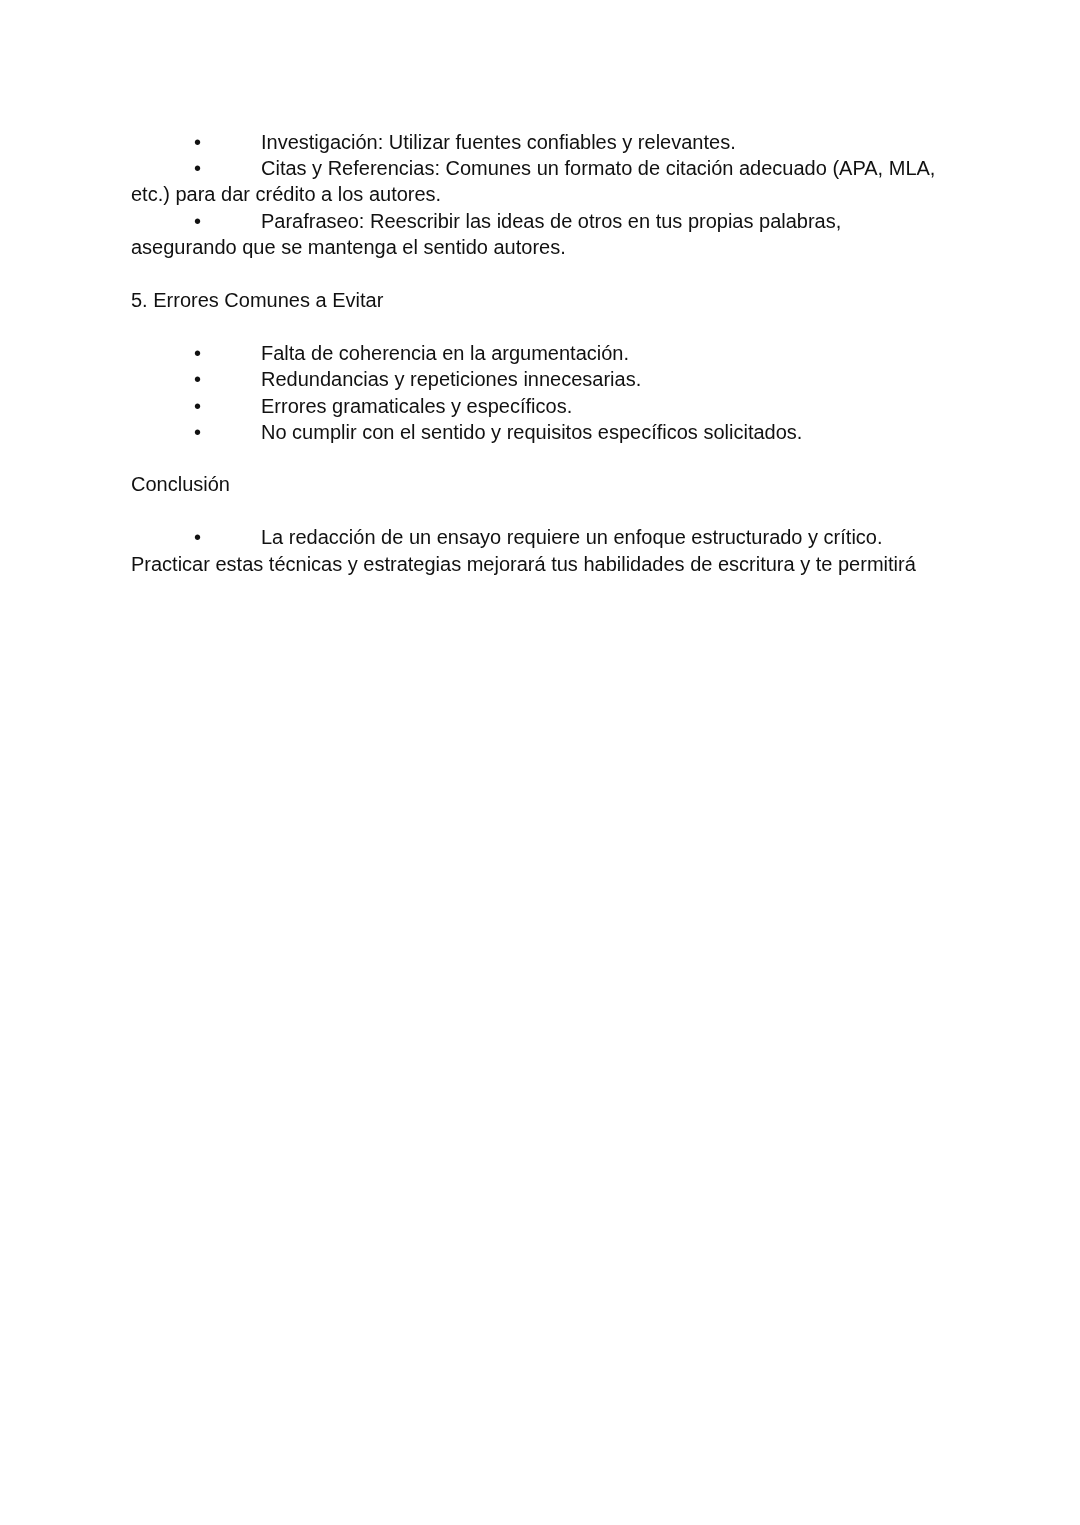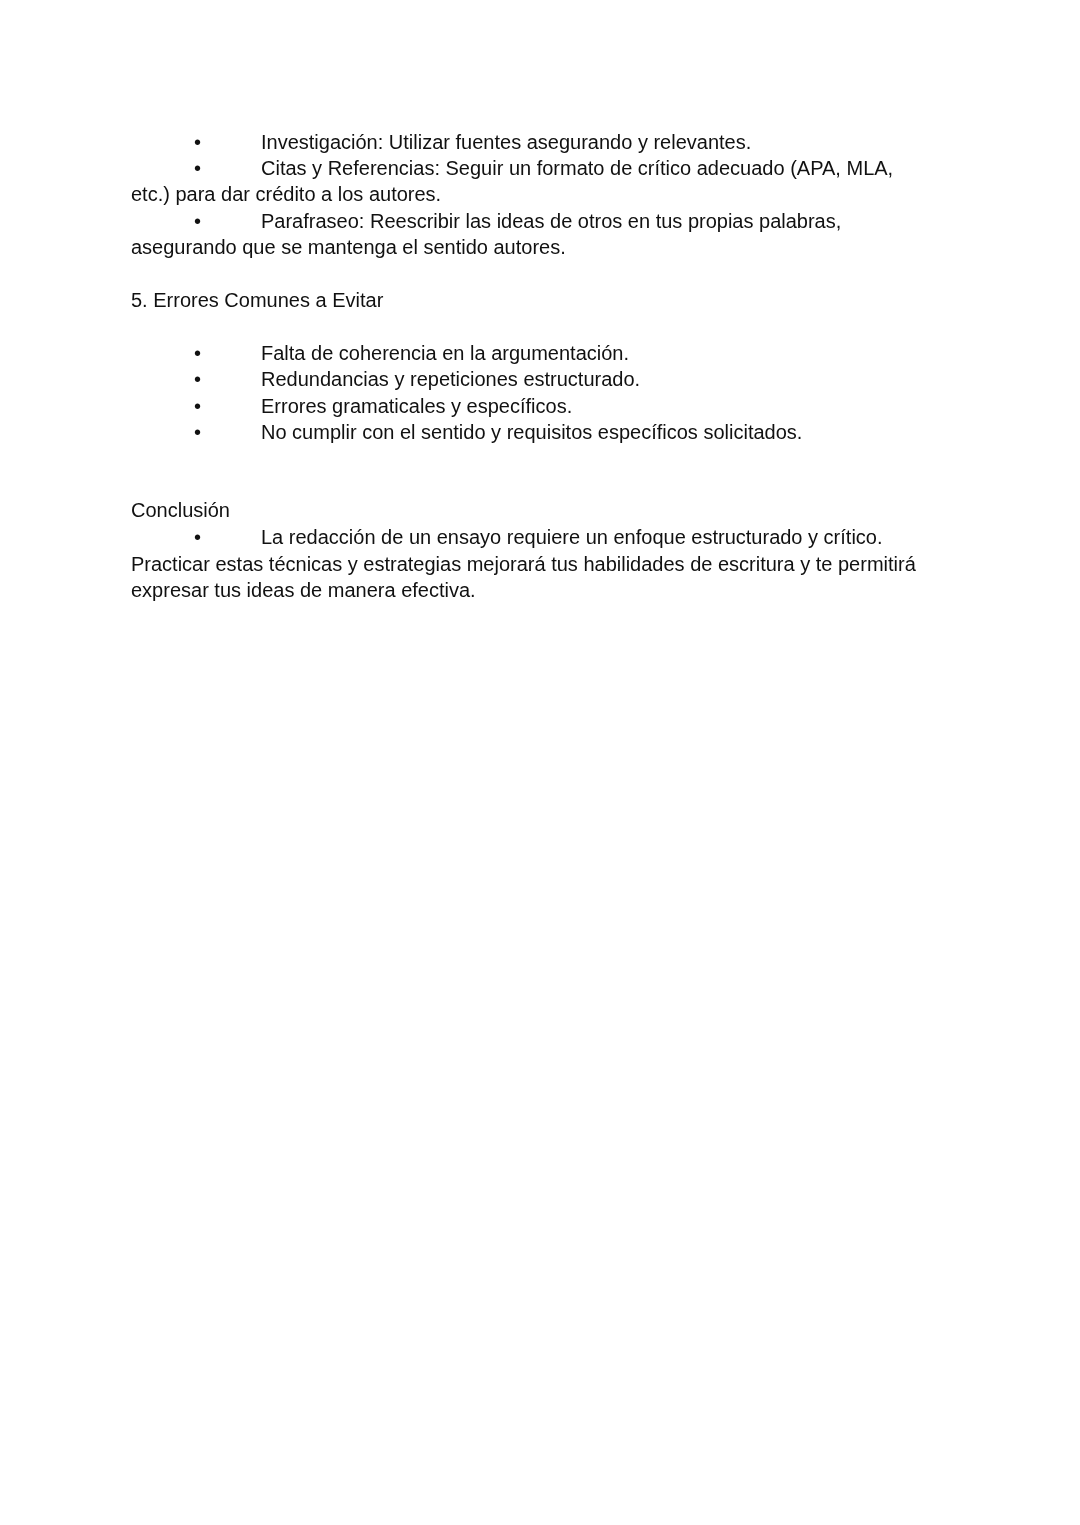--- a/index.html
+++ b/index.html
@@ -14,54 +14,53 @@
     .dot { position: absolute; left: 194px; }
     .btext { position: absolute; left: 261px; }
   </style>
 </head>
 <body>
 
 <div class="page">
 
   <div class="bullet-line" style="top:129px;">
     <span class="dot">•</span>
-    <span class="btext">Investigación: Utilizar fuentes asegurando y relevantes.</span>
+    <span class="btext">Investigación: Utilizar fuentes confiables y relevantes.</span>
   </div>
   <div class="bullet-line" style="top:155px;">
     <span class="dot">•</span>
-    <span class="btext">Citas y Referencias: Seguir un formato de crítico adecuado (APA, MLA,</span>
+    <span class="btext">Citas y Referencias: Comunes un formato de citación adecuado (APA, MLA,</span>
   </div>
   <div class="line" style="top:181px;">etc.) para dar crédito a los autores.</div>
   <div class="bullet-line" style="top:208px;">
     <span class="dot">•</span>
     <span class="btext">Parafraseo: Reescribir las ideas de otros en tus propias palabras,</span>
   </div>
   <div class="line" style="top:234px;">asegurando que se mantenga el sentido autores.</div>
 
   <div class="line" style="top:287px;">5. Errores Comunes a Evitar</div>
 
   <div class="bullet-line" style="top:340px;">
     <span class="dot">•</span>
     <span class="btext">Falta de coherencia en la argumentación.</span>
   </div>
   <div class="bullet-line" style="top:366px;">
     <span class="dot">•</span>
-    <span class="btext">Redundancias y repeticiones estructurado.</span>
+    <span class="btext">Redundancias y repeticiones innecesarias.</span>
   </div>
   <div class="bullet-line" style="top:393px;">
     <span class="dot">•</span>
     <span class="btext">Errores gramaticales y específicos.</span>
   </div>
   <div class="bullet-line" style="top:419px;">
     <span class="dot">•</span>
     <span class="btext">No cumplir con el sentido y requisitos específicos solicitados.</span>
   </div>
 
-  <div class="line" style="top:497px;">Conclusión</div>
+  <div class="line" style="top:471px;">Conclusión</div>
 
   <div class="bullet-line" style="top:524px;">
     <span class="dot">•</span>
     <span class="btext">La redacción de un ensayo requiere un enfoque estructurado y crítico.</span>
   </div>
   <div class="line" style="top:551px;">Practicar estas técnicas y estrategias mejorará tus habilidades de escritura y te permitirá</div>
-  <div class="line" style="top:577px;">expresar tus ideas de manera efectiva.</div>
 
 </div>
 
 </body></html>

